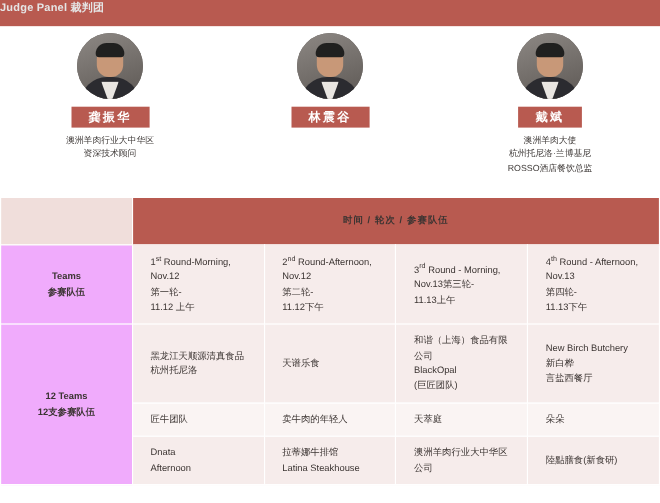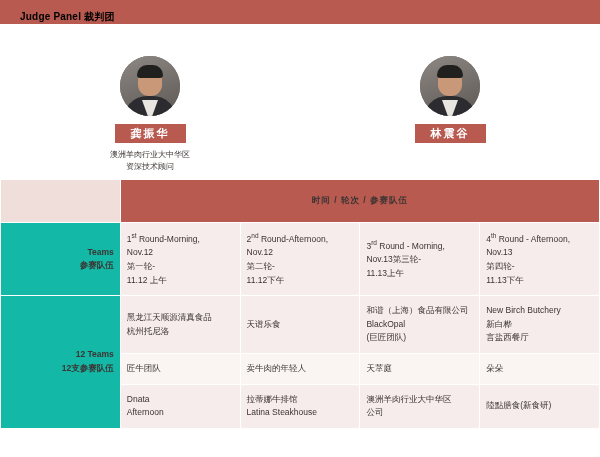--- a/index.html
+++ b/index.html
@@ -20,42 +20,42 @@
     background: #ffffff;
   }
 
   
   .header {
     position: absolute;
     left: 0; top: 0;
     width: 600px;
     height: 24px;
     background: #b85a50;
-    color: #000000;
+    color: #e5e5e5;
     display: flex;
-    align-items: flex-end;
-    padding-left: 20px;
+    align-items: flex-start;
+    padding-left: 0;
     box-sizing: border-box;
   }
   .header-title {
     font-size: 10px;
     font-weight: bold;
     letter-spacing: 0.2px;
   }
 
   
   .judges {
     position: absolute;
     left: 0; top: 24px;
     width: 600px;
     height: 155px;
     display: flex;
     align-items: flex-start;
     justify-content: space-around;
-    padding-top: 32px;
+    padding-top: 6px;
     box-sizing: border-box;
     background: #ffffff;
   }
   .judge {
     width: 180px;
     text-align: center;
   }
   .judge-photo {
     width: 60px;
     height: 60px;
@@ -135,33 +135,33 @@
   .tbl {
     position: absolute;
     left: 0;
     top: 179px;
     width: 600px;
     border-collapse: collapse;
     table-layout: fixed;
   }
   .tbl td {
     vertical-align: middle;
-    padding: 8px 6px;
+    padding: 8px 16px;
     font-size: 8.5px;
     color: #3b3432;
     line-height: 1.6;
     border: 1px solid #ffffff;
   }
   .c-label {
     width: 88px;
-    background: #14b8a6;
+    background: #f0abfc;
     font-weight: bold;
     font-size: 9px;
     color: #4a3e3b;
-    text-align: right;
+    text-align: center;
   }
   .c-label-top {
     background: #f0dedb;
   }
   .banner {
     background: #b85a50;
     color: #ffffff;
     text-align: center;
     font-size: 10px;
     font-weight: bold;
@@ -221,20 +221,37 @@
           <div class="suit"></div>
           <div class="shirt"></div>
         <div class="head"></div>
           <div class="hair"></div>
       </div>
       <div class="judge-name">
         <span>林震谷</span>
       </div>
     </div>
 
+    <div class="judge">
+      <div class="judge-photo">
+        <div class="bg"></div>
+          <div class="suit"></div>
+          <div class="shirt"></div>
+        <div class="head"></div>
+          <div class="hair"></div>
+      </div>
+      <div class="judge-name">
+        <span>戴斌</span>
+      </div>
+      <div class="judge-role">
+        <div>澳洲羊肉大使</div>
+        <div>杭州托尼洛·兰博基尼</div>
+        <div>ROSSO酒店餐饮总监</div>
+      </div>
+    </div>
 
   </div>
 
   <table class="tbl">
     <tbody>
         <tr>
       <td class="c-label-top"></td>
       <td class="banner" colspan="4">时间 / 轮次 / 参赛队伍</td>
     </tr>
 

